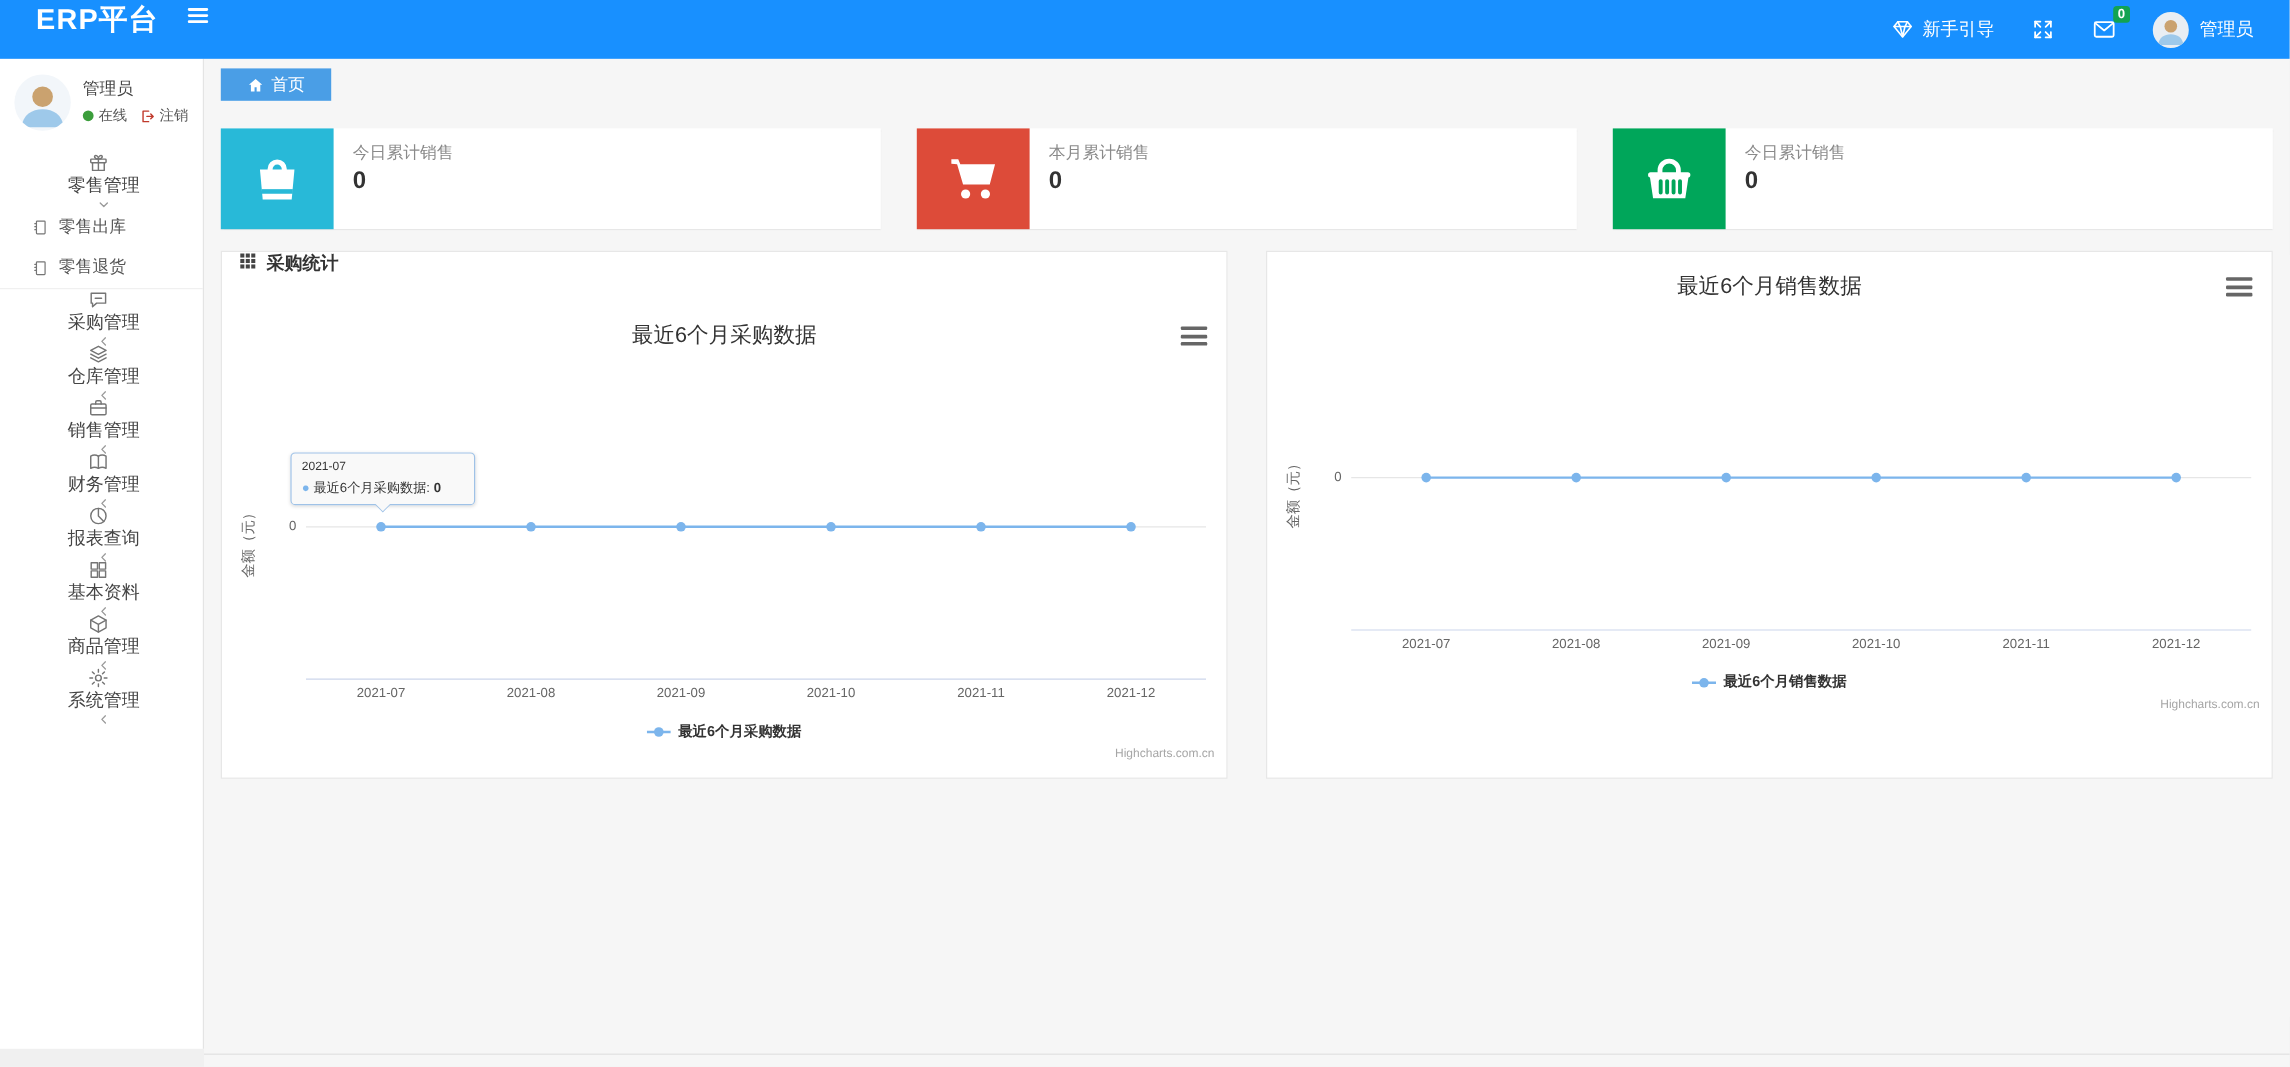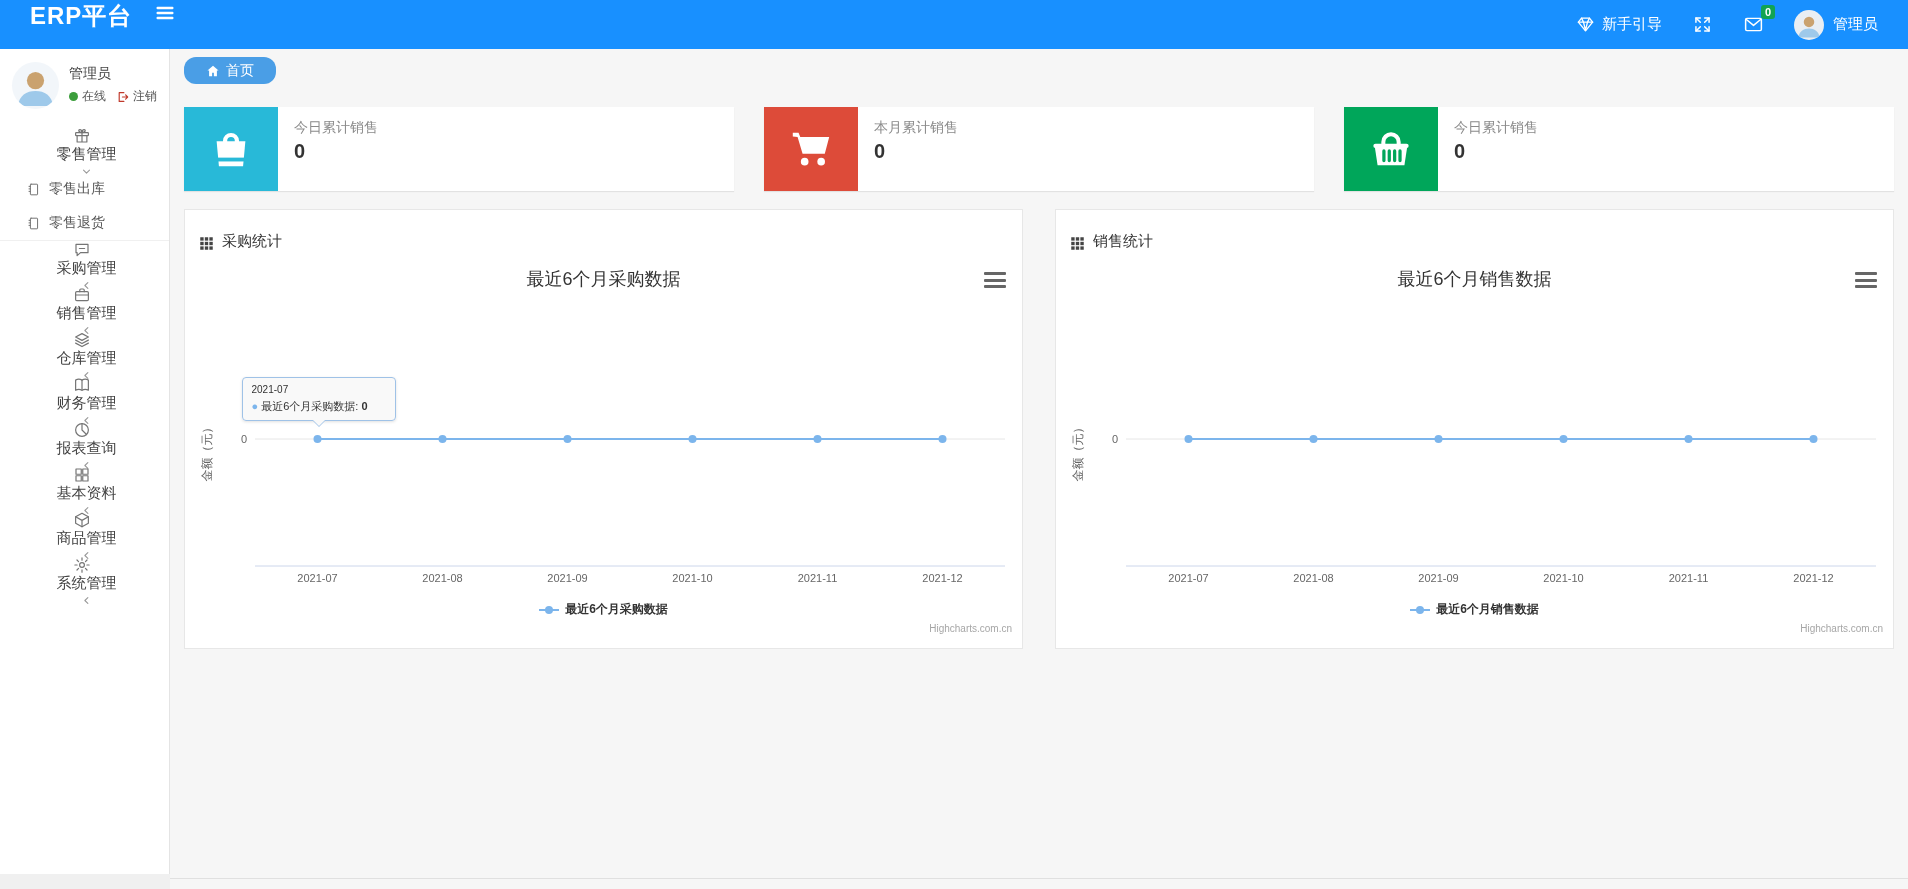--- a/index.html
+++ b/index.html
@@ -45,37 +45,37 @@
   .mi-chevron svg { width:100%; height:100%; stroke:currentColor; fill:none; stroke-width:2; stroke-linecap:round; stroke-linejoin:round; }
   .submenu { border-bottom:1px solid #f0f0f0; }
   .submenu-item { height:34px; display:flex; align-items:center; padding:0 14px 0 26px;
     font-size:14px; color:#555; cursor:pointer; }
   .submenu-item .mi-icon { width:15px; height:15px; margin-right:8px; }
 
   
   .content { position:absolute; left:170px; top:49px; width:1738px; height:840px;
     background:#f6f6f6; }
   .breadcrumb-tab { position:absolute; left:14px; top:8px; height:27px; min-width:92px;
-    background:#4a9ee6; color:#fff; border-radius:12px; display:flex; align-items:center;
+    background:#4a9ee6; color:#fff; border-radius:0; display:flex; align-items:center;
     justify-content:center; gap:6px; font-size:14px; padding:0 12px; cursor:pointer; }
   .breadcrumb-tab .bc-ic { width:14px; height:14px; display:inline-block; }
   .breadcrumb-tab .bc-ic svg { width:100%; height:100%; }
 
   .cards-row { position:absolute; left:14px; top:58px; width:1710px; height:84px;
     display:flex; gap:30px;justify-content:flex-end; }
   .stat-card { flex:1; background:#fff; box-shadow:0 1px 1px rgba(0,0,0,.08); display:flex; }
   .sc-icon { width:94px; height:84px; display:flex; align-items:center; justify-content:center; flex:none; color:#fff; }
   .sc-icon svg { width:46px; height:46px; }
   .sc-body { padding:12px 0 0 16px; }
   .sc-label { font-size:14px; color:#8a8a8a; margin-bottom:3px; }
   .sc-value { font-size:20px; font-weight:bold; color:#333; }
 
   .panels-row { position:absolute; left:14px; top:160px; width:1710px; display:flex; gap:32px; }
   .panel { flex:1; background:#fff; border:1px solid #e7e7e7; height:440px; }
-  .panel-header { height:41px; display:flex; align-items:flex-end; gap:8px; padding:0 14px; }
+  .panel-header { height:41px; display:flex; align-items:flex-start; gap:8px; padding:0 14px;font-weight:bold; }
   .ph-icon { width:15px; height:15px; color:#444; }
   .ph-icon svg { width:100%; height:100%; }
   .ph-title { font-size:15px; color:#333; }
 
   
   .chart-area { position:relative; width:100%; height:394px; overflow:hidden; }
   .hc-title { position:absolute; top:16px; left:0; width:100%; text-align:center;
     font-size:18px; color:#333; }
   .hc-context { position:absolute; top:20px; right:16px; width:22px; height:18px; cursor:pointer;
     display:flex; flex-direction:column; justify-content:space-between; padding:1px 0; }
@@ -206,34 +206,34 @@
             <path d="M4 4.5h16v11H10l-4.5 4v-4H4z"></path>
             <path d="M8.5 10h7"></path>
           </svg></span>
         <span class="mi-label">采购管理</span>
         <span class="mi-chevron"><svg viewBox="0 0 24 24">
             <path d="M14.5 6.5L9 12l5.5 5.5"></path>
           </svg></span>
       </div>
       <div class="menu-item">
         <span class="mi-icon"><svg viewBox="0 0 24 24">
+            <path d="M12 3.5l8.5 4.5L12 12.5 3.5 8z"></path>
+            <path d="M3.5 12.2l8.5 4.5 8.5-4.5M3.5 16.2l8.5 4.5 8.5-4.5"></path>
+          </svg></span>
+        <span class="mi-label">仓库管理</span>
+        <span class="mi-chevron"><svg viewBox="0 0 24 24">
+            <path d="M14.5 6.5L9 12l5.5 5.5"></path>
+          </svg></span>
+      </div>
+      <div class="menu-item">
+        <span class="mi-icon"><svg viewBox="0 0 24 24">
             <rect x="3.5" y="7.5" width="17" height="12" rx="1.5"></rect>
             <path d="M9 7.5V5.5A1.5 1.5 0 0110.5 4h3A1.5 1.5 0 0115 5.5v2M3.5 12h17"></path>
           </svg></span>
         <span class="mi-label">销售管理</span>
-        <span class="mi-chevron"><svg viewBox="0 0 24 24">
-            <path d="M14.5 6.5L9 12l5.5 5.5"></path>
-          </svg></span>
-      </div>
-      <div class="menu-item">
-        <span class="mi-icon"><svg viewBox="0 0 24 24">
-            <path d="M12 3.5l8.5 4.5L12 12.5 3.5 8z"></path>
-            <path d="M3.5 12.2l8.5 4.5 8.5-4.5M3.5 16.2l8.5 4.5 8.5-4.5"></path>
-          </svg></span>
-        <span class="mi-label">仓库管理</span>
         <span class="mi-chevron"><svg viewBox="0 0 24 24">
             <path d="M14.5 6.5L9 12l5.5 5.5"></path>
           </svg></span>
       </div>
       <div class="menu-item">
         <span class="mi-icon"><svg viewBox="0 0 24 24">
             <path d="M3.5 5.5c2.8-1.6 5.6-1.6 8.5 0 2.9-1.6 5.7-1.6 8.5 0v13.5c-2.8-1.6-5.6-1.6-8.5 0-2.9-1.6-5.7-1.6-8.5 0z"></path>
             <path d="M12 5.5V19"></path>
           </svg></span>
         <span class="mi-label">财务管理</span>
@@ -393,36 +393,20 @@
           </div>
           <div class="hc-watermark" style="top: 372px;">Highcharts.com.cn</div>
           <div class="hc-tooltip" style="left: 56.5px; top: 126px; width: 154px;">
             <div class="tt-head">2021-07</div>
             <div><span class="tt-dot">●</span>最近6个月采购数据: <b>0</b></div>
             <span class="tt-arrow" style="left:69px"></span>
           </div>
         </div>
       </section>
       <section class="panel">
-        <div class="panel-header">
-          <span class="ph-icon"><svg viewBox="0 0 24 24" fill="#444">
-              <g>
-                <rect x="2" y="2" width="5.4" height="5.4"></rect>
-                <rect x="9.3" y="2" width="5.4" height="5.4"></rect>
-                <rect x="16.6" y="2" width="5.4" height="5.4"></rect>
-                <rect x="2" y="9.3" width="5.4" height="5.4"></rect>
-                <rect x="9.3" y="9.3" width="5.4" height="5.4"></rect>
-                <rect x="16.6" y="9.3" width="5.4" height="5.4"></rect>
-                <rect x="2" y="16.6" width="5.4" height="5.4"></rect>
-                <rect x="9.3" y="16.6" width="5.4" height="5.4"></rect>
-                <rect x="16.6" y="16.6" width="5.4" height="5.4"></rect>
-              </g>
-            </svg></span>
-          <span class="ph-title">销售统计</span>
-        </div>
         <div class="chart-area">
           <div class="hc-title">最近6个月销售数据</div>
           <div class="hc-context">
             <i></i>
             <i></i>
             <i></i>
           </div>
           <svg class="hc-svg" width="837" height="394">
             <line x1="70" y1="188" x2="820" y2="188" stroke="#e6e6e6" stroke-width="1"></line>
             <line x1="70" y1="315" x2="820" y2="315" stroke="#ccd6eb" stroke-width="1"></line>

